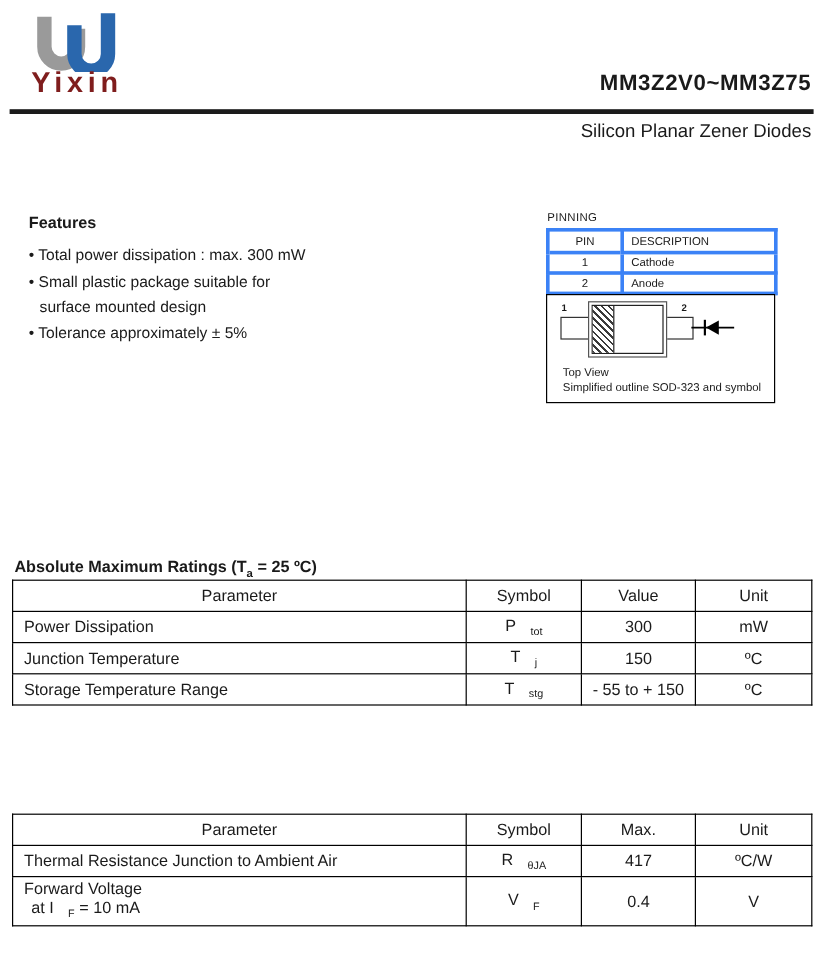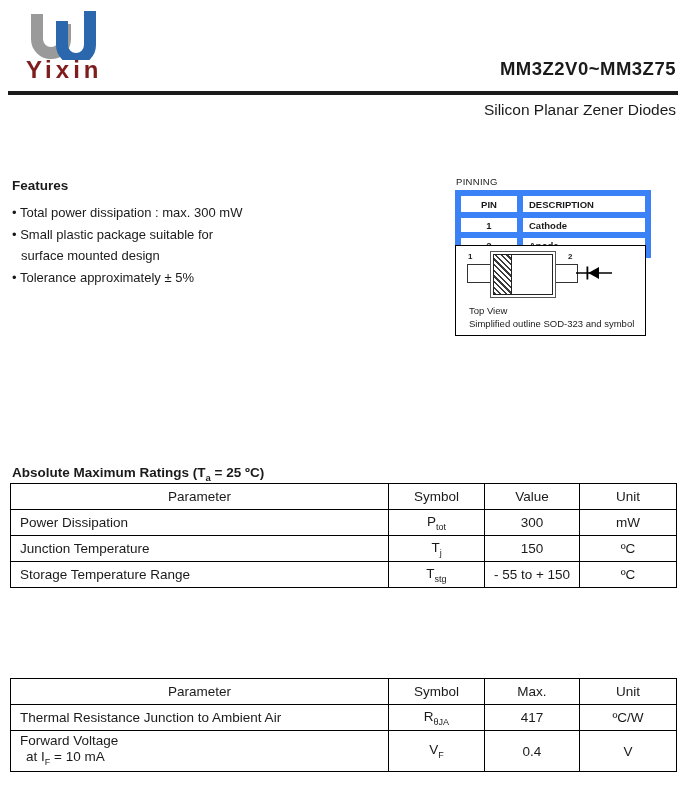--- a/index.html
+++ b/index.html
@@ -25,38 +25,38 @@
   .header-rule{
     position:absolute;left:8px;right:8px;top:91px;height:4px;
     background:#1b1b1b;
   }
   .subtitle{
     position:absolute;right:10px;top:101px;
     font-size:15.5px;font-weight:normal;
   }
 
   
-  .features{position:absolute;left:12px;top:178px;width:330px;}
+  .features{position:absolute;left:24px;top:178px;width:330px;}
   .features h3{margin:0 0 9px 0;font-size:13.5px;font-weight:bold;}
   .feature-line{font-size:13px;line-height:21.5px;white-space:nowrap;}
   .feature-cont{padding-left:9px;}
 
   
   .pinning-heading{
     position:absolute;left:456px;top:176px;
     font-size:9.5px;letter-spacing:0.3px;
   }
   table.pinning{
     position:absolute;left:455px;top:190px;
     border-collapse:collapse;table-layout:fixed;width:190px;
     font-size:9.5px;
   }
   table.pinning th, table.pinning td{
-    border:6px solid #3b82f6;padding:0 6px;height:14px;
-    font-weight:bold;text-align:left;overflow:hidden;
+    border:3px solid #3b82f6;padding:0 6px;height:14px;
+    font-weight:normal;text-align:left;overflow:hidden;
   }
   table.pinning th{height:16px;border-bottom:2px solid #000;}
   table.pinning .c{text-align:center;padding:0;}
 
   
   .pkg-box{
     position:absolute;left:455px;top:245px;width:189px;height:89px;
     border:1px solid #000;background:#fff;
   }
   .pkg-pin{
@@ -90,21 +90,21 @@
   table.spec{
     position:absolute;left:10px;width:666px;
     border-collapse:collapse;table-layout:fixed;
     font-size:13.5px;
   }
   table.spec th, table.spec td{
     border:1px solid #000;padding:0;height:25px;
     font-weight:normal;text-align:center;vertical-align:middle;overflow:hidden;
   }
   table.spec td.param, table.spec th.param{text-align:left;padding-left:9px;}
-  table.spec sub{font-size:9px;}
+  table.spec sub{font-size:9px;margin-left:12px;}
   .param-l2{display:block;padding-left:6px;line-height:15px;}
   .param-l1{display:block;line-height:16px;}
 </style>
 </head>
 <body>
 
 <div class="page">
 
   <svg class="abs" style="left:26px;top:8px;" width="80" height="52" viewBox="0 0 80 52">
     <path d="M11 6 L11 31 A14 14 0 0 0 39 31 L39 16" fill="none" stroke="#9a9a9a" stroke-width="12"></path>

